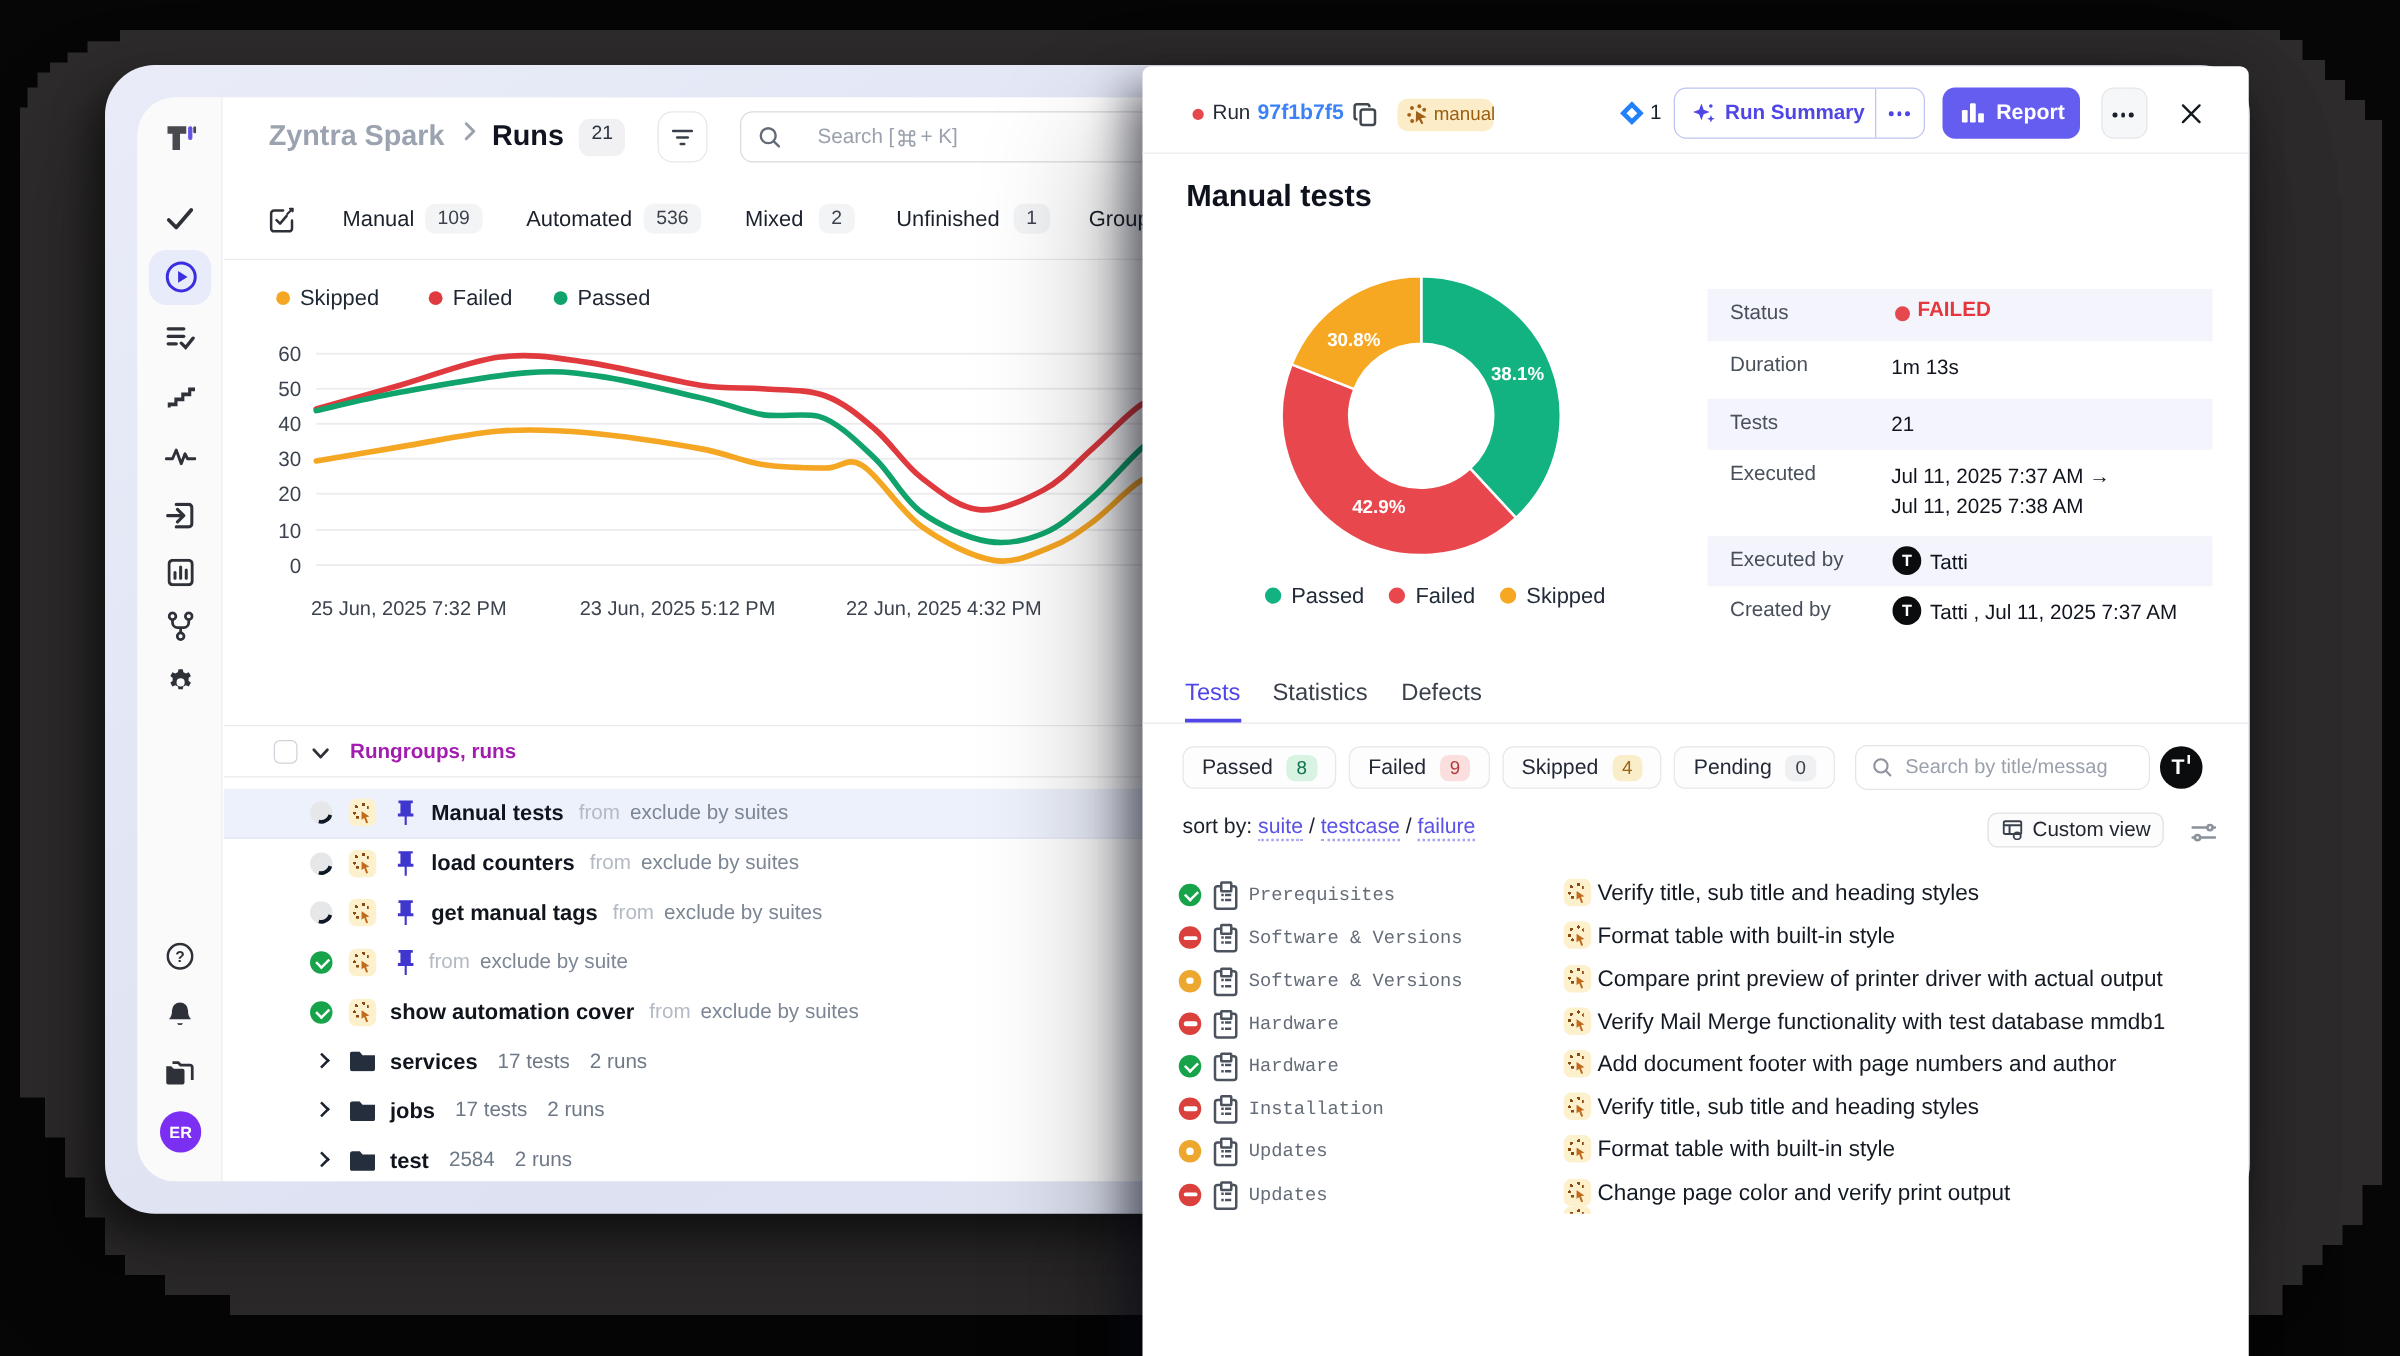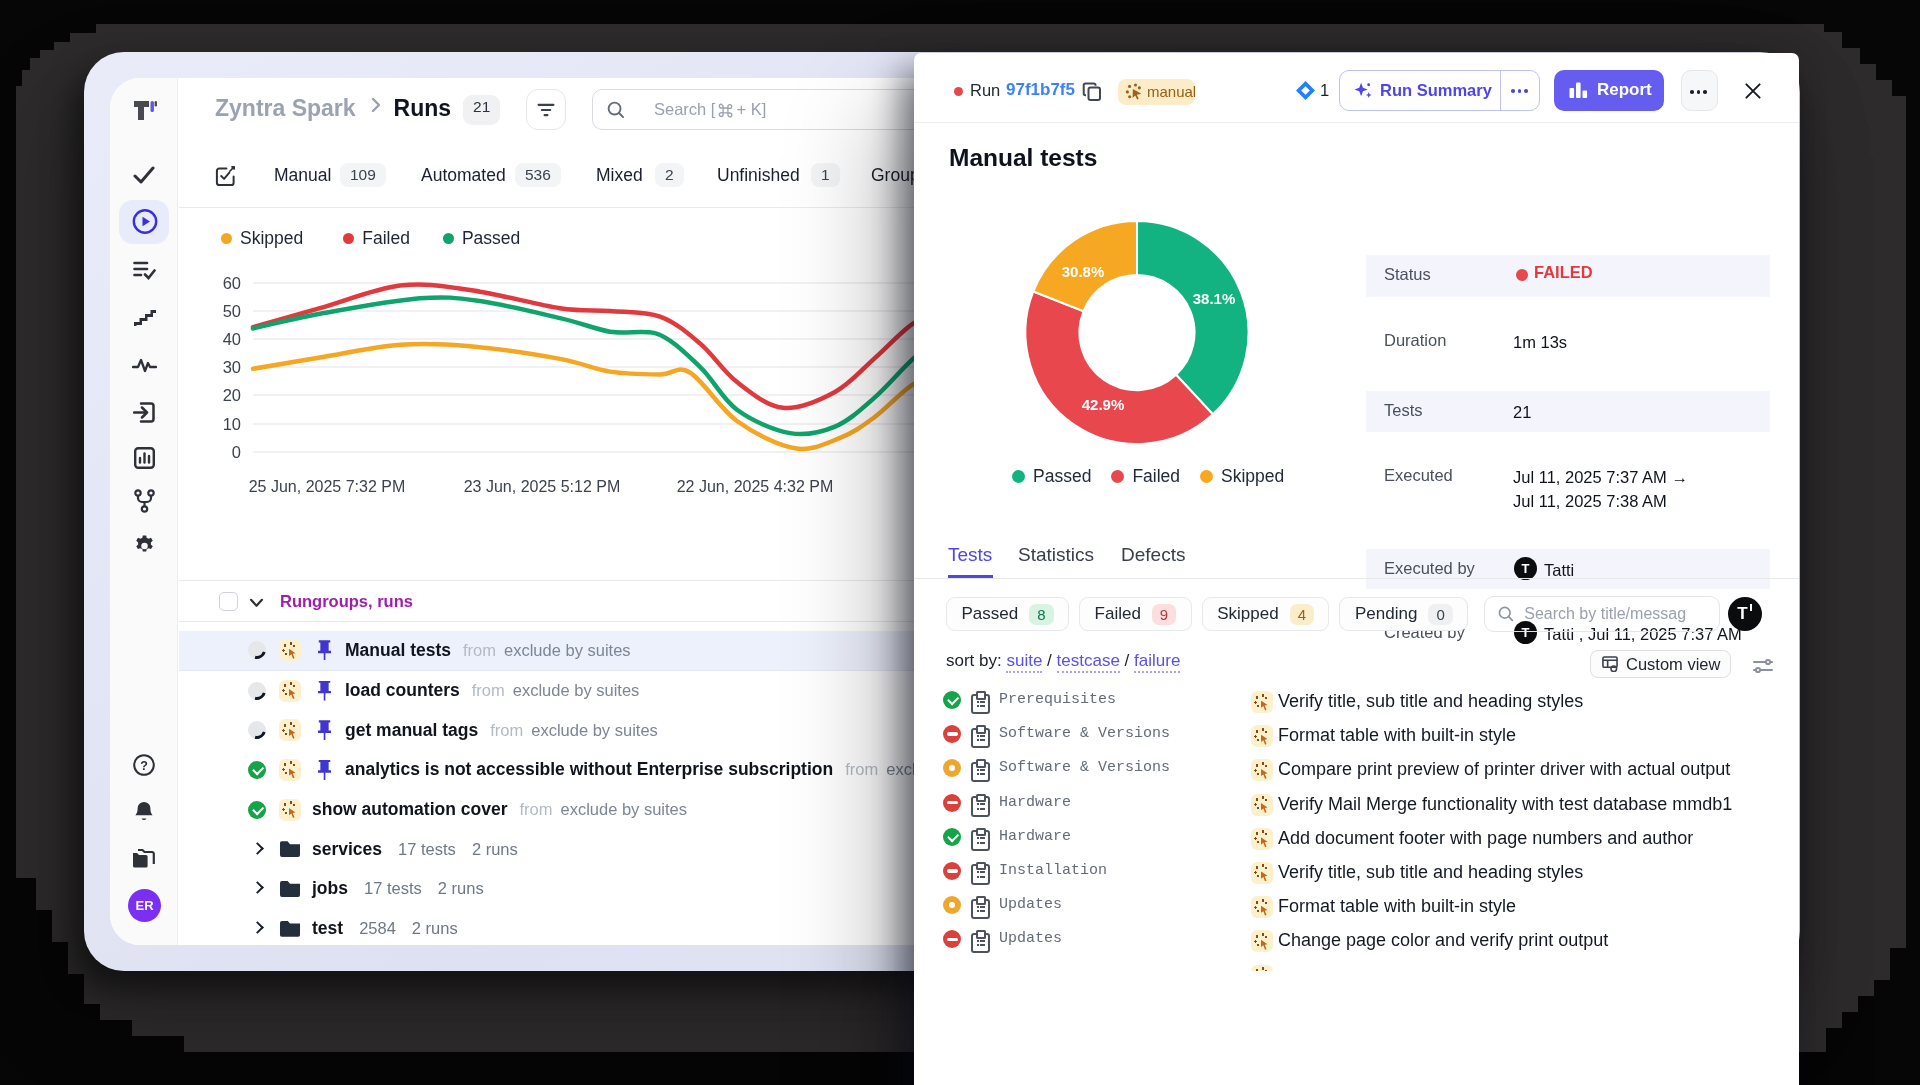--- a/index.html
+++ b/index.html
@@ -39,30 +39,30 @@
     radial-gradient(circle 1.3px at 4px 12px, #8a4b12 99%, transparent); }
 .pin { margin-left:17px; width:13px; height:20px; flex:none; background:#3f36ce;
   clip-path:polygon(6% 0, 94% 0, 94% 11%, 82% 11%, 82% 52%, 100% 52%, 100% 64%, 57% 64%, 57% 100%, 44% 100%, 44% 64%, 0 64%, 0 52%, 18% 52%, 18% 11%, 6% 11%); }
 .rt { margin-left:14px; font-weight:700; color:#10141d; }
 .fr { margin-left:12px; font-size:16.5px; color:#b3bac4; }
 .fe { margin-left:8px; font-size:16.5px; color:#7c8694; }
 .fold { margin-left:13px; width:22px; height:22px; flex:none; position:relative; }
 .fold::after { content:""; position:absolute; left:1px; top:3px; width:20px; height:16px; background:#242e3d;
   clip-path:polygon(0 0, 38% 0, 50% 18%, 100% 18%, 100% 100%, 0 100%); border-radius:2px; }
 .meta { margin-left:16px; font-size:16.5px; color:#6e7887; }
-.trow { position:relative;margin-top:24px; }
+.trow { position:relative; }
 .tl { position:absolute; left:18px; top:10px; color:#49505c; }
 .tv { position:absolute; left:147px; top:10px; color:#10141d; line-height:1.45; }
 .tav { position:absolute; left:148px; top:8px; width:23px; height:23px; border-radius:50%; background:#0b0c0e; color:#fff;
   font-size:13px; font-weight:700; text-align:center; line-height:23px; }
 .chip { height:34px; border:1.5px solid #e7e8eb; border-radius:9px; background:#fdfdfe; display:flex; align-items:center; padding:0 14.5px;
   font-size:17px; color:#232a36; }
 .cbadge { margin-left:11px; border-radius:7px; font-size:15px; padding:2px 8px; }
 .lnk { color:#5a51e8; border-bottom:2px dotted #a7a4ef; padding-bottom:1px; }
-.trw { position:relative; height:34.2px; display:flex; align-items:flex-start; white-space:nowrap; }
+.trw { position:relative; height:34.2px; display:flex; align-items:flex-end; white-space:nowrap; }
 .trw > .sG, .trw > .sR, .trw > .sA { margin-left:29px; width:18px; height:18px; border-radius:50%; flex:none; position:relative; }
 .sG { background:#17a34a; }
 .sG::after { content:""; position:absolute; left:4.5px; top:5px; width:8px; height:4.5px; border-left:2.2px solid #fff; border-bottom:2.2px solid #fff; transform:rotate(-45deg); }
 .sR { background:#da403c; }
 .sR::after { content:""; position:absolute; left:3.5px; top:7.2px; width:11px; height:3.6px; border-radius:2px; background:#fff; }
 .sA { background:#eda72f; }
 .sA::after { content:""; position:absolute; left:6.1px; top:6.1px; width:5.8px; height:5.8px; border-radius:50%; background:#fff; }
 .clip { margin-left:9px; width:18px; height:20px; flex:none; position:relative; }
 .clip::before { content:""; position:absolute; left:1px; top:2.5px; width:15px; height:16.5px; border:2px solid #4c535e; border-radius:3px;
   background: linear-gradient(#4c535e,#4c535e) 7px 5px/5px 2px no-repeat, linear-gradient(#4c535e,#4c535e) 7px 9.5px/5px 2px no-repeat, linear-gradient(#4c535e,#4c535e) 3.5px 5px/2px 2px no-repeat, linear-gradient(#4c535e,#4c535e) 3.5px 9.5px/2px 2px no-repeat; }
@@ -284,21 +284,20 @@
             <span class="mico"></span>
             <span class="pin"></span>
             <span class="rt">get manual tags</span>
             <span class="fr">from</span>
             <span class="fe">exclude by suites</span>
           </div>
           <div class="rrow">
             <span class="gchk"></span>
             <span class="mico"></span>
             <span class="pin"></span>
-            <span class="rt">analytics is not accessible without Enterprise subscription</span>
             <span class="fr">from</span>
             <span class="fe">exclude by suite</span>
           </div>
           <div class="rrow">
             <span class="gchk"></span>
             <span class="mico"></span>
             <span class="rt" style="margin-left:11px">show automation cover</span>
             <span class="fr">from</span>
             <span class="fe">exclude by suites</span>
           </div>

